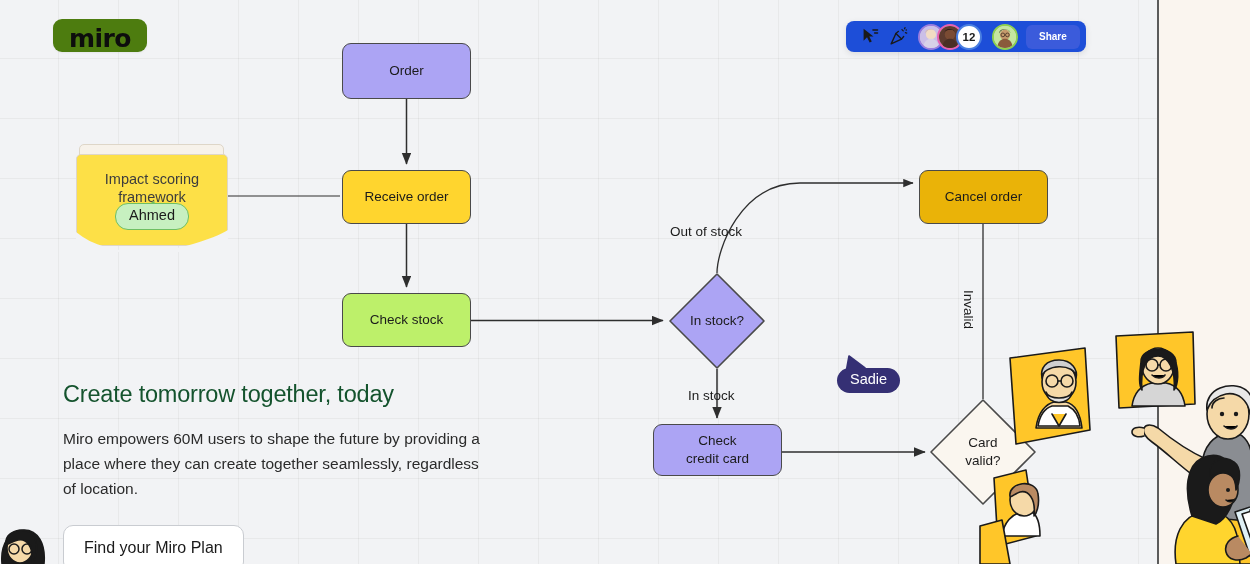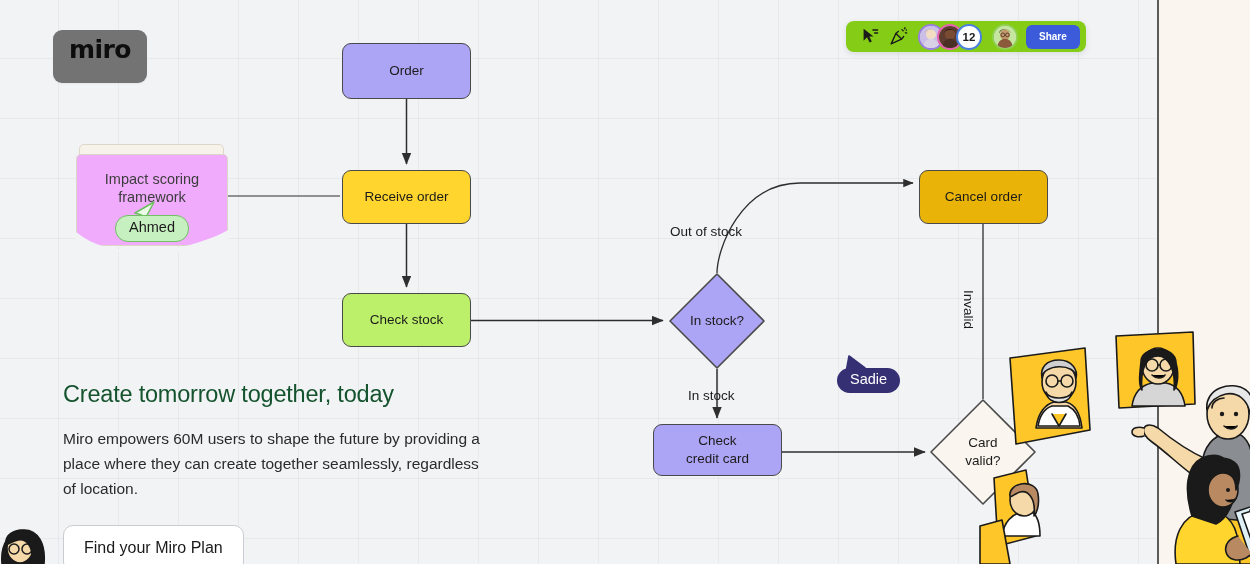--- a/index.html
+++ b/index.html
@@ -25,36 +25,36 @@
     position: absolute; left: 1159px; top: 0; width: 91px; height: 564px;
     background: #faf5ef;
   }
   .panel-divider {
     position: absolute; left: 1157px; top: 0; width: 1.5px; height: 564px;
     background: #5b5b5b;
   }
 
   
   .logo-chip {
-    position: absolute; left: 53px; top: 30px;
-    background: #737373; border-radius: 9px;
-    padding: 7px 16px 21px 16px;
+    position: absolute; left: 53px; top: 19px;
+    background: #4d7c0f; border-radius: 9px;
+    padding: 7px 16px 1px 16px;
     box-shadow: 0 1px 2px rgba(0,0,0,0.05);
   }
   .logo-chip .wordmark {
     font-family: "DejaVu Sans", sans-serif;
     font-size: 25px; font-weight: 700; letter-spacing: -0.6px;
     color: #0d0d0d; line-height: 1;
   }
 
   
   .toolbar {
     position: absolute; left: 846px; top: 21px;
     height: 31px; display: flex; align-items: center; gap: 0;
-    background: #84cc16; border-radius: 8px;
+    background: #1d4ed8; border-radius: 8px;
     padding: 0 6px 0 10px;
     box-shadow: 0 2px 6px rgba(0,0,0,0.10);
   }
   .tb-icon {
     width: 28px; height: 28px; display: flex;
     align-items: center; justify-content: center;
     cursor: pointer; border-radius: 5px;
   }
   .avatars { display: flex; align-items: center; margin-left: 6px; }
   .av {
@@ -98,21 +98,21 @@
   }
   .edge-label.vert { transform-origin: left top; }
 
   
   .card-stack { position: absolute; }
   .card-back {
     position: absolute; background: #f7f2ea;
     border: 1.2px solid #ded6c8; border-radius: 5px;
   }
   .card-front {
-    position: absolute; background: #f0abfc;
+    position: absolute; background: #fde047;
     border: 1.2px solid #ded6c8; border-radius: 5px;
     display: flex; align-items: flex-start; justify-content: center;
     padding-top: 15px;
   }
   .card-front .ctext {
     font-size: 14.5px; color: #3d3d3d; text-align: center;
     line-height: 1.25; width: 120px;
   }
 
   
@@ -291,21 +291,21 @@
       <path d="M6,26 C4,10 34,6 36,24 C38,36 34,44 32,46 C34,28 26,20 18,22 C10,24 7,28 6,26 Z" fill="#1a1a1a"></path>
       <circle cx="14" cy="31" r="5" fill="none"></circle>
       <circle cx="27" cy="31" r="5" fill="none"></circle>
     </g>
   </svg>
 
   <div class="cursor-tag" id="cur-ahmed" style="left: 131px; top: 203px;">
     <svg style="width:26px;height:26px;margin-top:-2px;" viewBox="0 0 26 26">
       <path d="M23,1 L4,12 L10.5,14 L12.5,21 Z" fill="#eafbe6" stroke="#6fbf63" stroke-width="1.6" stroke-linejoin="round"></path>
     </svg>
-    <div class="tag-pill tag-green" style="margin-left:-42px; margin-top:12px;">Ahmed</div>
+    <div class="tag-pill tag-green" style="margin-left:-42px; ">Ahmed</div>
   </div>
 
   <div class="cursor-tag" id="cur-sadie" style="left: 843px; top: 342px; flex-direction: column;">
     <svg style="width:26px;height:26px;margin-top:12px;" viewBox="0 0 26 26">
       <path d="M2,24 L6,2 L22,14 L12,15 Z" fill="#353074" stroke="#353074" stroke-width="1.6" stroke-linejoin="round"></path>
     </svg>
     <div class="tag-pill tag-navy" style="margin-left:-6px; margin-top:-12px;">Sadie</div>
   </div>
 
   <div class="logo-chip">

